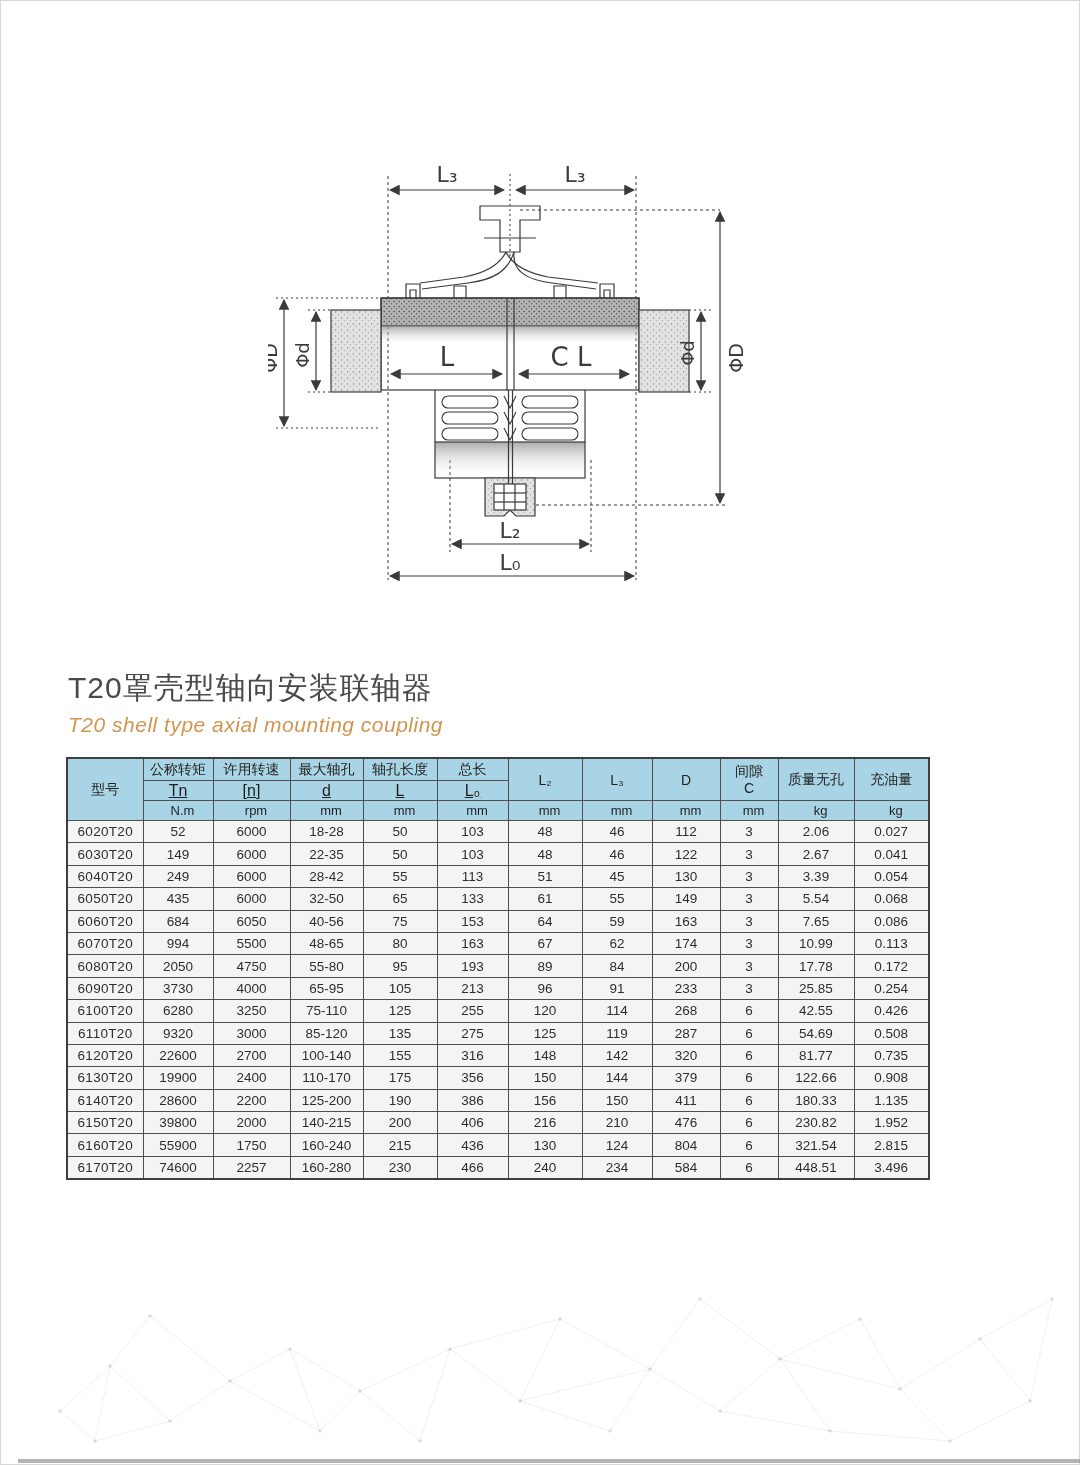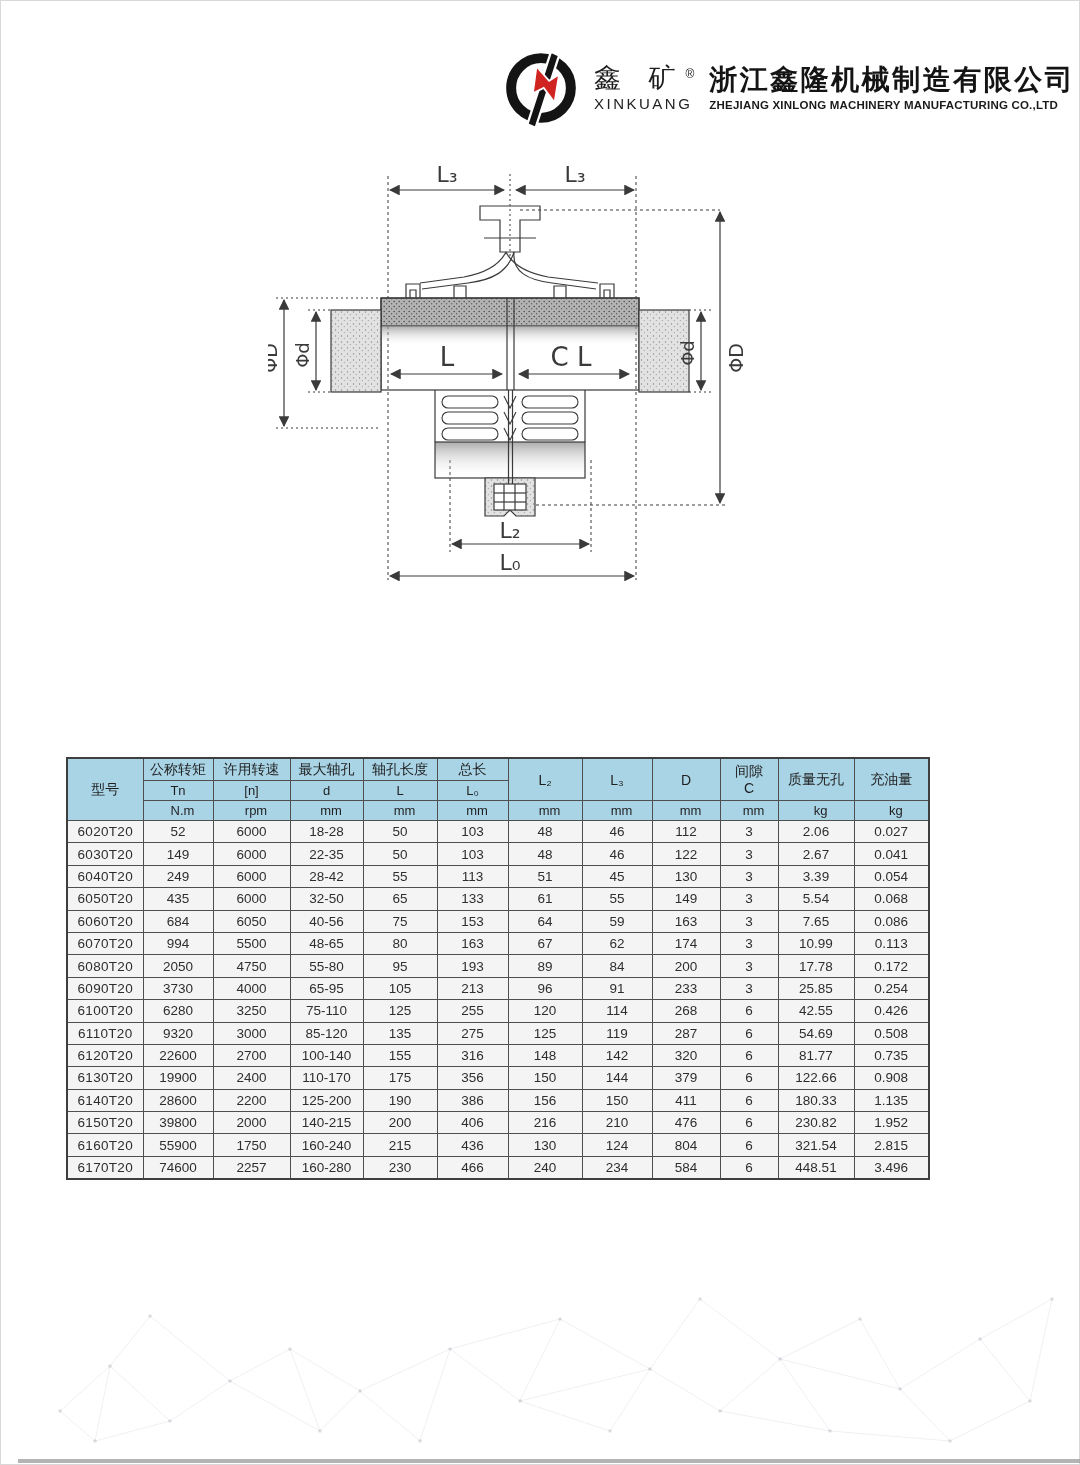--- a/index.html
+++ b/index.html
@@ -33,48 +33,33 @@
     border-collapse:collapse;table-layout:fixed;
     font-size:13.5px;color:#2e2e2e;
   }
   .spec-table th,.spec-table td{
     border:1px solid #4f4f4f;text-align:center;vertical-align:middle;
     padding:0;overflow:hidden;white-space:nowrap;
   }
   .spec-table{border:2px solid #3f3f3f;}
   .spec-table thead th{background:#a9d4e6;font-weight:400;font-size:14px;color:#1f1f1f;}
   .spec-table thead tr.h-name th{height:21px;}
-  .spec-table thead tr.h-sym th{height:19px;font-size:13px;}
+  .spec-table thead tr.h-sym th{height:19px;font-size:16px;text-decoration:underline;}
   .spec-table thead tr.h-unit th{height:19px;font-size:13px;padding-left:9px;}
   .spec-table tbody td{background:#f4f4f5;height:21.4px;}
   .spec-table tbody tr td:first-child{letter-spacing:0.3px;}
   .two-line{line-height:1.15;display:block;padding:1px 0;}
   
   .net-decor{position:absolute;left:0;bottom:4px;}
 </style>
 </head>
 <body>
 
 <div class="page">
 
-  <div class="brand">
-    <svg class="logo-mark" viewBox="0 0 84 92">
-      <circle cx="42" cy="46" r="33" fill="none" stroke="#141414" stroke-width="11"></circle>
-      <polygon points="53,6 62,10 36,90 27,86" fill="#141414" stroke="#ffffff" stroke-width="2.5"></polygon>
-      <polygon points="37,22 51,38 62,31 57,62 45,46 33,52" fill="#cf2420" stroke="#ffffff" stroke-width="2"></polygon>
-    </svg>
-    <div class="logo-text">
-      <div class="logo-cn"><span>鑫 矿</span><span class="logo-reg">®</span></div>
-      <div class="logo-en">XINKUANG</div>
-    </div>
-    <div class="company">
-      <div class="company-cn">浙江鑫隆机械制造有限公司</div>
-      <div class="company-en">ZHEJIANG XINLONG MACHINERY MANUFACTURING CO.,LTD</div>
-    </div>
-  </div>
 
   <svg class="drawing" width="480" height="445" viewBox="0 0 480 445">
     <defs>
       <marker id="ah" viewBox="0 0 10 10" refX="9" refY="5" markerWidth="9" markerHeight="9" orient="auto-start-reverse">
         <path d="M0,0 L10,5 L0,10 z" fill="#3a3a3a"></path>
       </marker>
       <pattern id="stip" width="5" height="5" patternUnits="userSpaceOnUse">
         <rect width="5" height="5" fill="#b3b3b3"></rect>
         <circle cx="1.2" cy="1.5" r="0.8" fill="#4d4d4d"></circle>
         <circle cx="3.6" cy="3.8" r="0.7" fill="#5a5a5a"></circle>
@@ -176,20 +161,24 @@
       <text x="303" y="206" font-size="26">C L</text>
       <text x="242" y="378">L₂</text>
       <text x="242" y="410">L₀</text>
       <text transform="rotate(-90 9 198)" x="9" y="198" font-size="19">ΦD</text>
       <text transform="rotate(-90 41 195)" x="41" y="195" font-size="18">Φd</text>
       <text transform="rotate(-90 426 193)" x="426" y="193" font-size="18">Φd</text>
       <text transform="rotate(-90 475 198)" x="475" y="198" font-size="19">ΦD</text>
     </g>
   </svg>
 
+  <div class="sec-title">
+    <div class="sec-title-cn">T20罩壳型轴向安装联轴器</div>
+    <div class="sec-title-en">T20 shell type axial mounting coupling</div>
+  </div>
 
   <table class="spec-table">
     <colgroup>
       <col style="width:76px">
         <col style="width:70px">
         <col style="width:77px">
         <col style="width:73px">
       <col style="width:74px">
         <col style="width:71px">
         <col style="width:74px">

